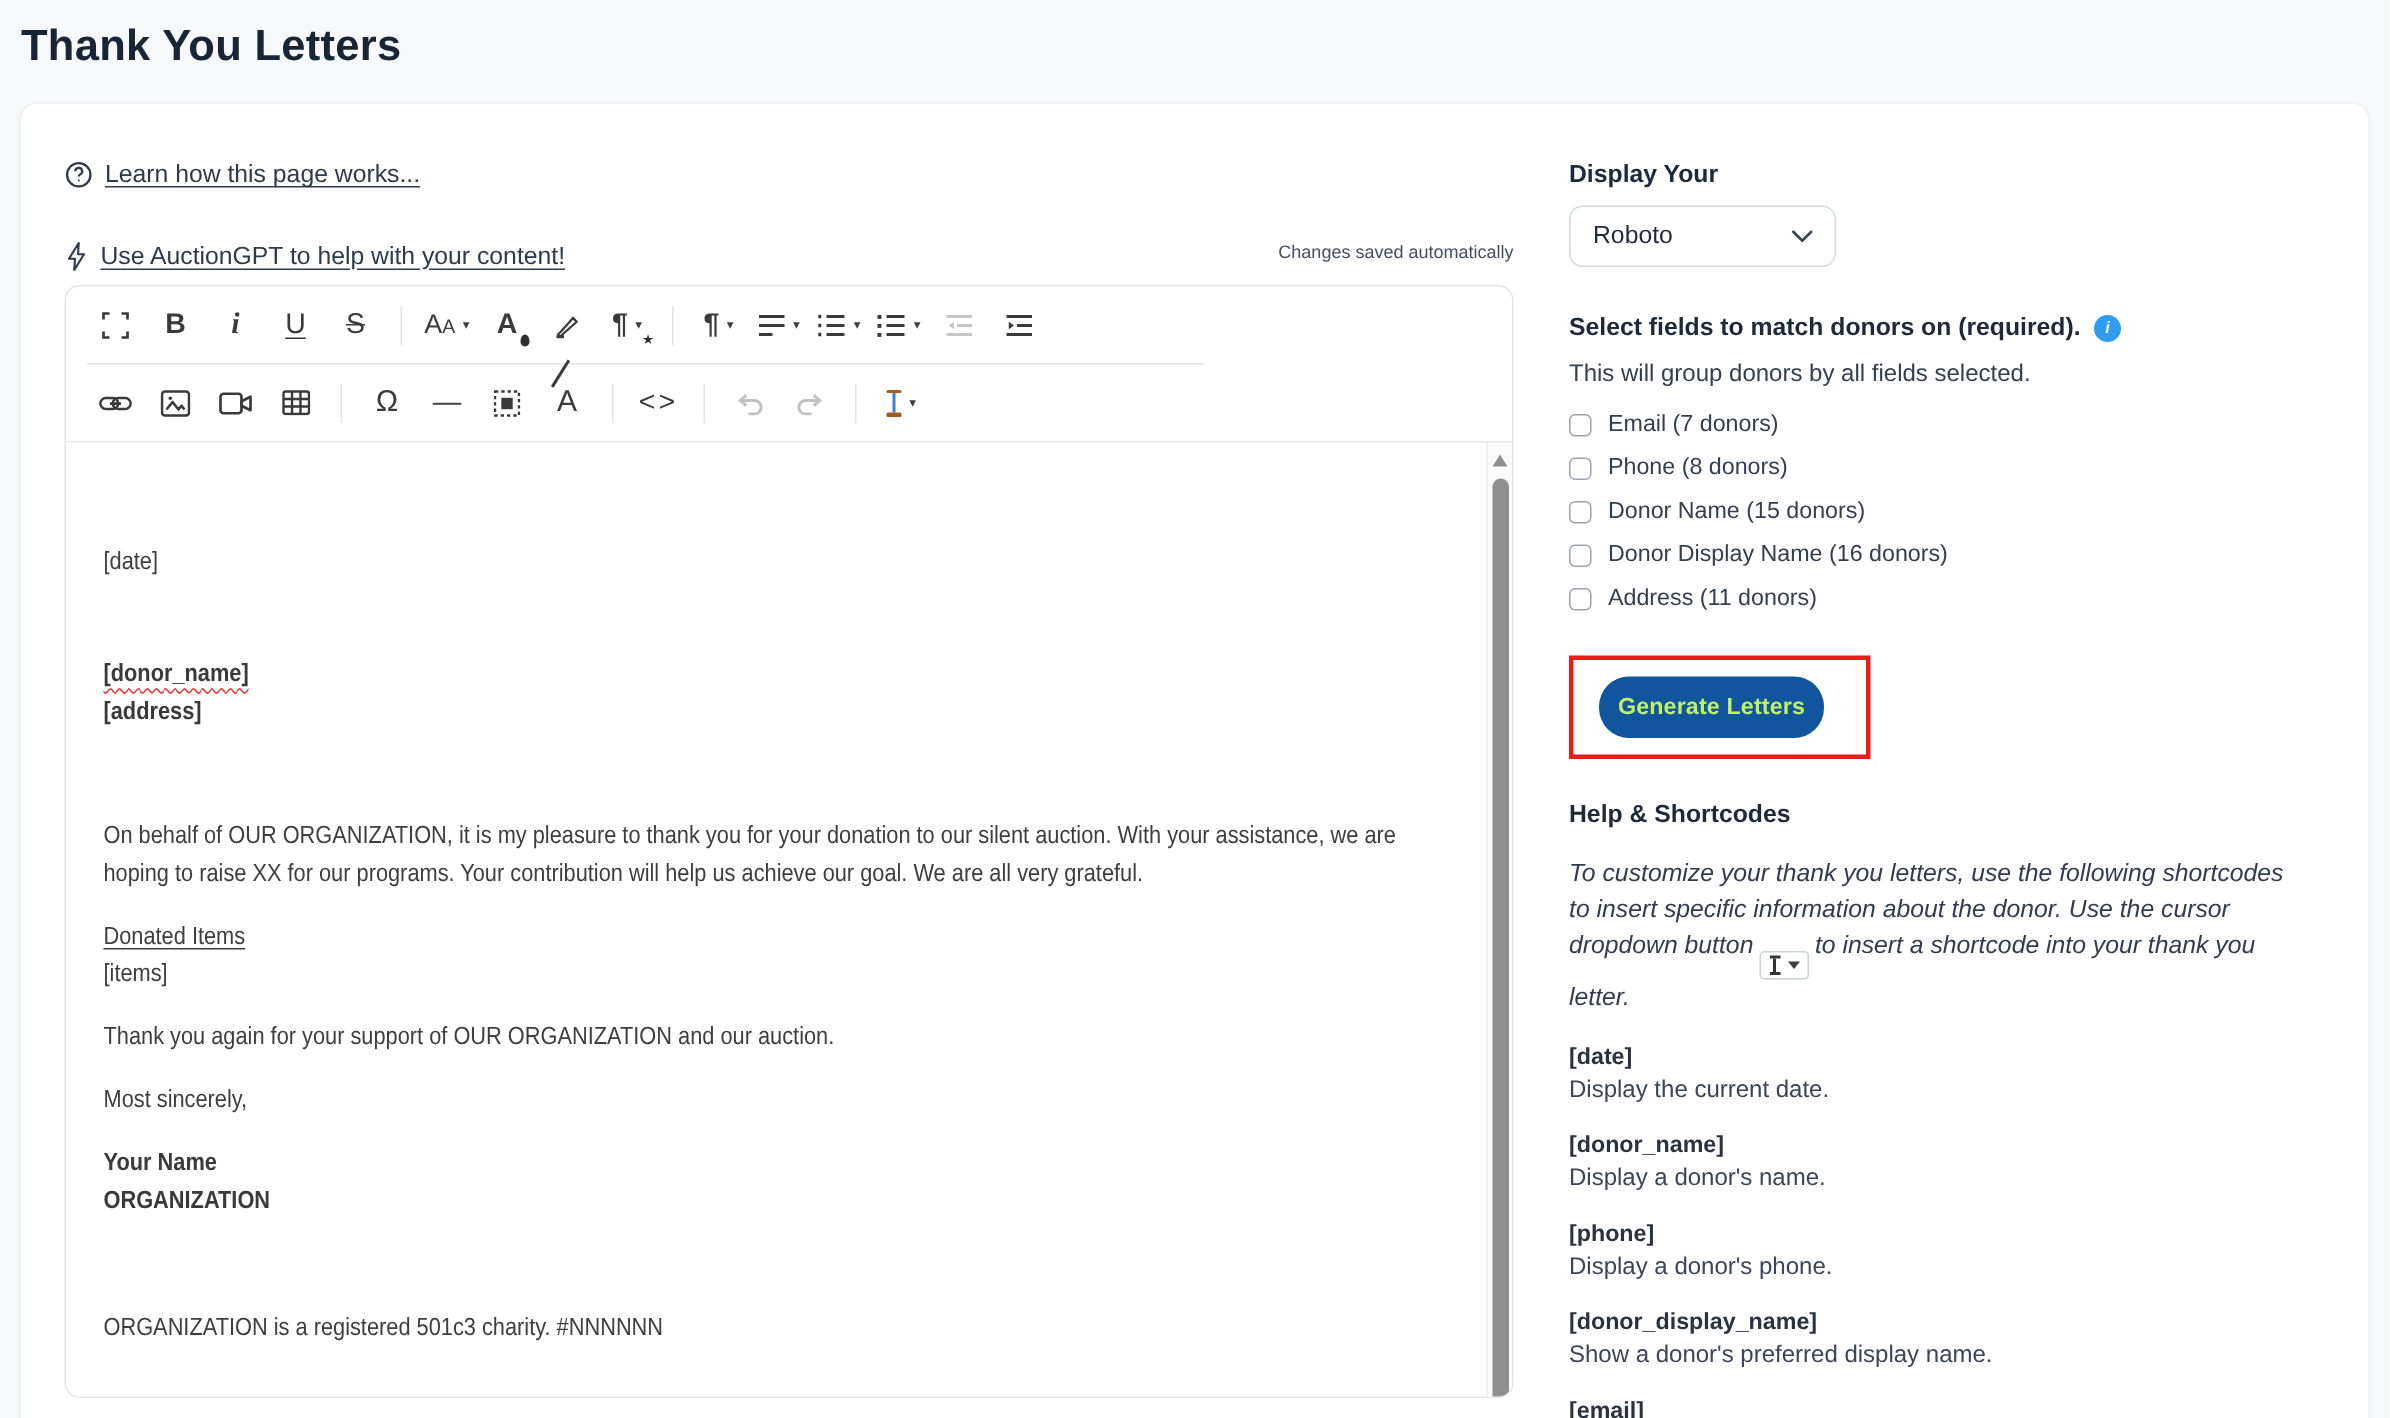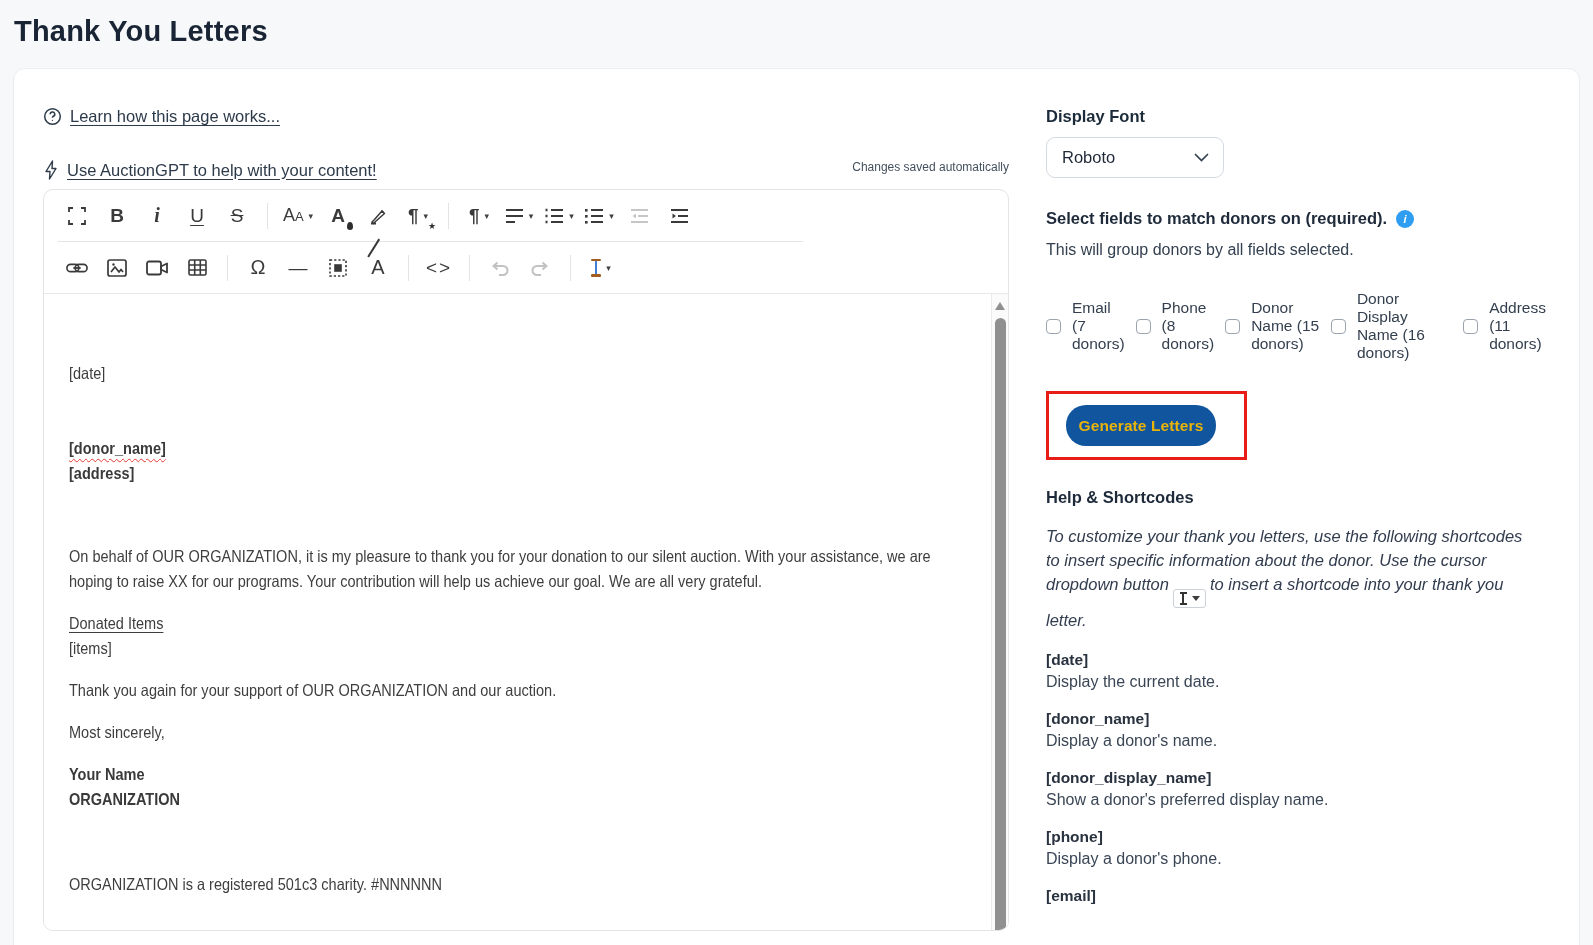--- a/index.html
+++ b/index.html
@@ -70,27 +70,27 @@
   
   .df-label { font-size:16.5px; font-weight:600; color:#1c2b3a; }
   .select { margin-top:11px; width:178px; height:41px; border:1px solid #d5dae1; border-radius:9px;
             display:flex; align-items:center; justify-content:space-between; padding:0 14px 0 15px;
             font-size:16.5px; color:#1f2937; cursor:pointer; background:#fff; }
   .match-head { margin-top:31px; display:flex; align-items:center; gap:9px; }
   .match-head .t { font-size:16.5px; font-weight:700; color:#1e2a3a; }
   .info { width:18px; height:18px; border-radius:50%; background:#2f9df1; color:#fff; font-size:11px;
           font-weight:700; display:inline-flex; align-items:center; justify-content:center; font-style:italic; cursor:pointer; }
   .match-sub { margin-top:13px; font-size:16px; color:#33404f; }
-  .cb-list { margin-top:31px; display:flex; flex-direction:row; gap:11px; }
+  .cb-list { margin-top:15px; display:flex; flex-direction:column; gap:11px; }
   .cb { display:flex; align-items:center; gap:11px; cursor:pointer; }
   .cb .box { width:15px; height:15px; border:1.5px solid #9aa3ae; border-radius:4px; background:#fff; flex:0 0 15px; }
   .cb .cbl { font-size:15.5px; color:#333f4e; }
 
   .red-box { margin-top:29px; width:201px; border:3px solid #e81d18; padding:11px 0 11px 17px; }
-  .gen-btn { width:150px; height:41px; background:#11559e; color:#eab308; border:none; border-radius:20px;
+  .gen-btn { width:150px; height:41px; background:#11559e; color:#bef264; border:none; border-radius:20px;
              font-size:15.5px; font-weight:700; font-family:inherit; cursor:pointer; letter-spacing:.1px; }
 
   .help-head { margin-top:28px; font-size:16.5px; font-weight:700; color:#1e2a3a; }
   .help-p { margin-top:17px; width:492px; font-size:16.5px; line-height:24px; color:#313c4e;font-style:italic; }
   .inline-cursor { display:inline-flex; align-items:center; gap:5px; border:1px solid #ccd1d7; border-radius:3px;
                    padding:2px 5px 2px 6px; margin:0 4px; vertical-align:-4px; background:#fff; cursor:pointer; }
   .inline-cursor .mini-i { display:inline-flex; flex-direction:column; align-items:center; }
   .inline-cursor .mini-i .bar { width:7px; height:2px; background:#333; }
   .inline-cursor .mini-i .stem { width:2px; height:9px; background:#333; }
   .inline-cursor .c2 { width:0; height:0; border-left:4px solid transparent; border-right:4px solid transparent;
@@ -316,21 +316,21 @@
           <div class="sbar">
             <span class="up"></span>
             <span class="thumb"></span>
           </div>
         </div>
       </div>
     </div>
 
     <div class="right-col">
 
-      <div class="df-label">Display Font</div>
+      <div class="df-label">Display Your</div>
 
       <div class="select">
         <span>Roboto</span>
         <svg width="15" height="9" viewBox="0 0 15 9" fill="none" stroke="#33404f" stroke-width="1.7" stroke-linecap="round">
             <path d="m1.5 1.5 6 6 6-6"></path>
           </svg>
       </div>
 
       <div class="match-head">
         <span class="t">Select fields to match donors on (required).</span>
@@ -378,26 +378,26 @@
 
       <div class="sc">
         <div class="sc-code">[date]</div>
         <div class="sc-desc">Display the current date.</div>
       </div>
       <div class="sc">
         <div class="sc-code">[donor_name]</div>
         <div class="sc-desc">Display a donor's name.</div>
       </div>
       <div class="sc">
+        <div class="sc-code">[phone]</div>
+        <div class="sc-desc">Display a donor's phone.</div>
+      </div>
+      <div class="sc">
         <div class="sc-code">[donor_display_name]</div>
         <div class="sc-desc">Show a donor's preferred display name.</div>
-      </div>
-      <div class="sc">
-        <div class="sc-code">[phone]</div>
-        <div class="sc-desc">Display a donor's phone.</div>
       </div>
       <div class="sc">
         <div class="sc-code">[email]</div>
 
       </div>
 
     </div>
   </div>
 </div>
 

